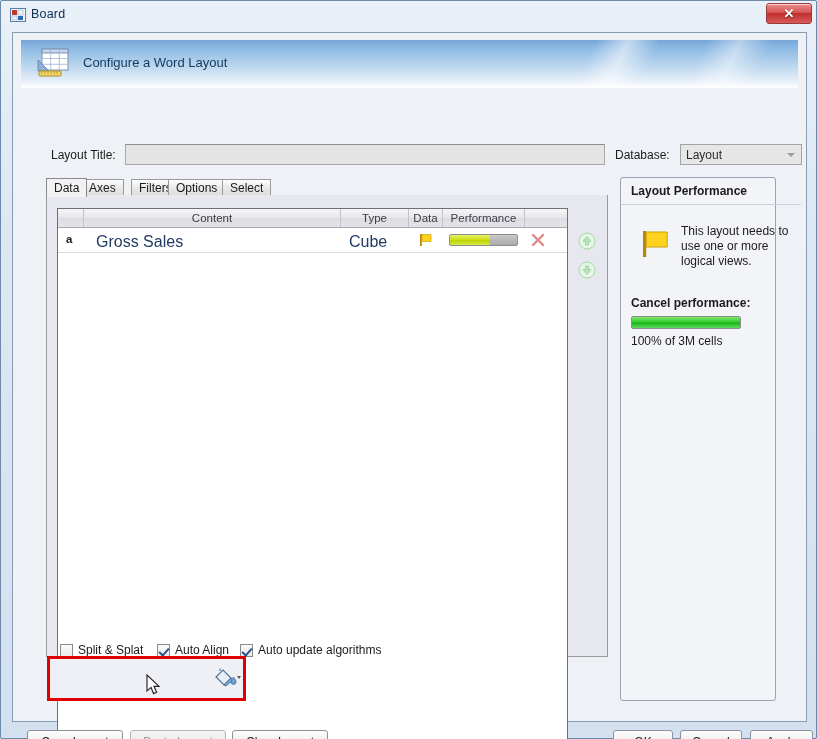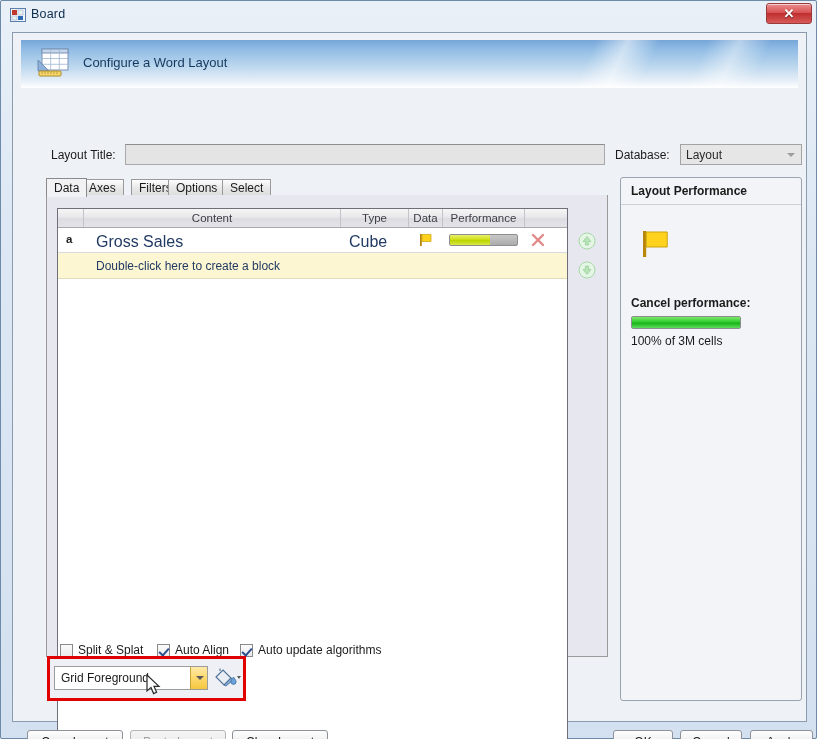--- a/index.html
+++ b/index.html
@@ -274,21 +274,21 @@
     width: 30px; height: 21px; z-index: 9; cursor: pointer;
   }
   #cursor {
     position: absolute; left: 133px; top: 641px;
     width: 16px; height: 24px; z-index: 12;
   }
 
   
   #perf-group {
     position: absolute; left: 607px; top: 144px;
-    width: 182px; height: 524px;
+    width: 156px; height: 524px;
     background: #f3f4f8;
     border: 1px solid #9aa3b0;
     border-radius: 3px;
   }
   #perf-group-title {
     position: absolute; left: 10px; top: 6px;
     font-size: 12px; font-weight: bold; color: #1b1b1b;
   }
   #perf-group-sep {
     position: absolute; left: 0px; top: 26px;
@@ -435,23 +435,20 @@
           </svg>
           <div id="perf-bar">
             <div class="fill" style="width: 60%;"></div>
           </div>
           <svg id="delete-x" viewBox="0 0 16 16">
             <line x1="3" y1="3" x2="13" y2="13" stroke="#e08a8a" stroke-width="2.4" stroke-linecap="round"></line>
             <line x1="13" y1="3" x2="3" y2="13" stroke="#e08a8a" stroke-width="2.4" stroke-linecap="round"></line>
           </svg>
         </div>
 
-        <div class="grow" id="row2">
-          <span id="create-block-text">Double-click here to create a block</span>
-        </div>
       </div>
 
       <svg class="movebtn" id="move-up" viewBox="0 0 18 18">
         <circle cx="9" cy="9" r="8" fill="#e6f6e6" stroke="#a8d8a8"></circle>
         <polygon points="9,4.5 13,9.5 10.6,9.5 10.6,13 7.4,13 7.4,9.5 5,9.5" fill="#b9e3b9" stroke="#8cc98c" stroke-width=".6"></polygon>
       </svg>
       <svg class="movebtn" id="move-down" viewBox="0 0 18 18">
         <circle cx="9" cy="9" r="8" fill="#e6f6e6" stroke="#a8d8a8"></circle>
         <polygon points="9,13.5 5,8.5 7.4,8.5 7.4,5 10.6,5 10.6,8.5 13,8.5" fill="#b9e3b9" stroke="#8cc98c" stroke-width=".6"></polygon>
       </svg>
@@ -465,46 +462,41 @@
         <span class="chklabel">Auto Align</span>
       </div>
       <div class="chkrow" style="left:193px">
         <span class="chk on"></span>
         <span class="chklabel">Auto update algorithms</span>
       </div>
     </div>
 
     <div id="redbox"></div>
 
-    <div id="color-combo">
-      <span class="val">Grid Foreground</span>
-      <span class="dropbtn">
-        <i></i>
-      </span>
-    </div>
 
     <svg id="fill-tool" viewBox="0 0 30 21">
       <path d="M4 10 L11 3 L19 11 L12 18 Z" fill="#e9eef5" stroke="#4d6f96" stroke-width="1.1"></path>
       <line x1="8" y1="4" x2="8" y2="1.5" stroke="#4d6f96" stroke-width="1.1"></line>
       <path d="M12 18 L19 11 L21 13 L14 19 Z" fill="#7fa9d6" stroke="#40618a" stroke-width=".8"></path>
       <path d="M21.5 10 c1.6 2.4 2.6 3.6 2.6 4.8 a2.6 2.6 0 0 1 -5.2 0 c0 -1.2 1 -2.4 2.6 -4.8 z" fill="#6aa3da" stroke="#3d6693" stroke-width=".7"></path>
       <polygon points="25,9 29,9 27,12" fill="#5a5a5a"></polygon>
     </svg>
 
     <svg id="cursor" viewBox="0 0 16 24">
       <polygon points="1,1 1,17 5,13.4 7.6,19.6 10.6,18.3 8,12.3 13,12.3" fill="#ffffff" stroke="#2b2b2b" stroke-width="1.2"></polygon>
     </svg>
 
     <div id="perf-group">
       <div id="perf-group-title">Layout Performance</div>
       <div id="perf-group-sep"></div>
       <svg id="perf-flag" viewBox="0 0 34 34">
         <rect x="4" y="4" width="3.2" height="26" fill="#b8860b"></rect>
         <path d="M7.2 5 h21 v15 h-21 z" fill="#ffd21e" stroke="#caa10a" stroke-width="1"></path>
       </svg>
+      <div id="perf-msg">This layout needs to use one or more logical views.</div>
       <div id="overall-label">Cancel performance:</div>
       <div id="overall-bar">
         <div class="fill" style="width:100%"></div>
       </div>
       <div id="overall-caption">100% of 3M cells</div>
     </div>
 
     <div class="btn" id="btn-copy">
         <span>Copy Layout</span>
       </div>

